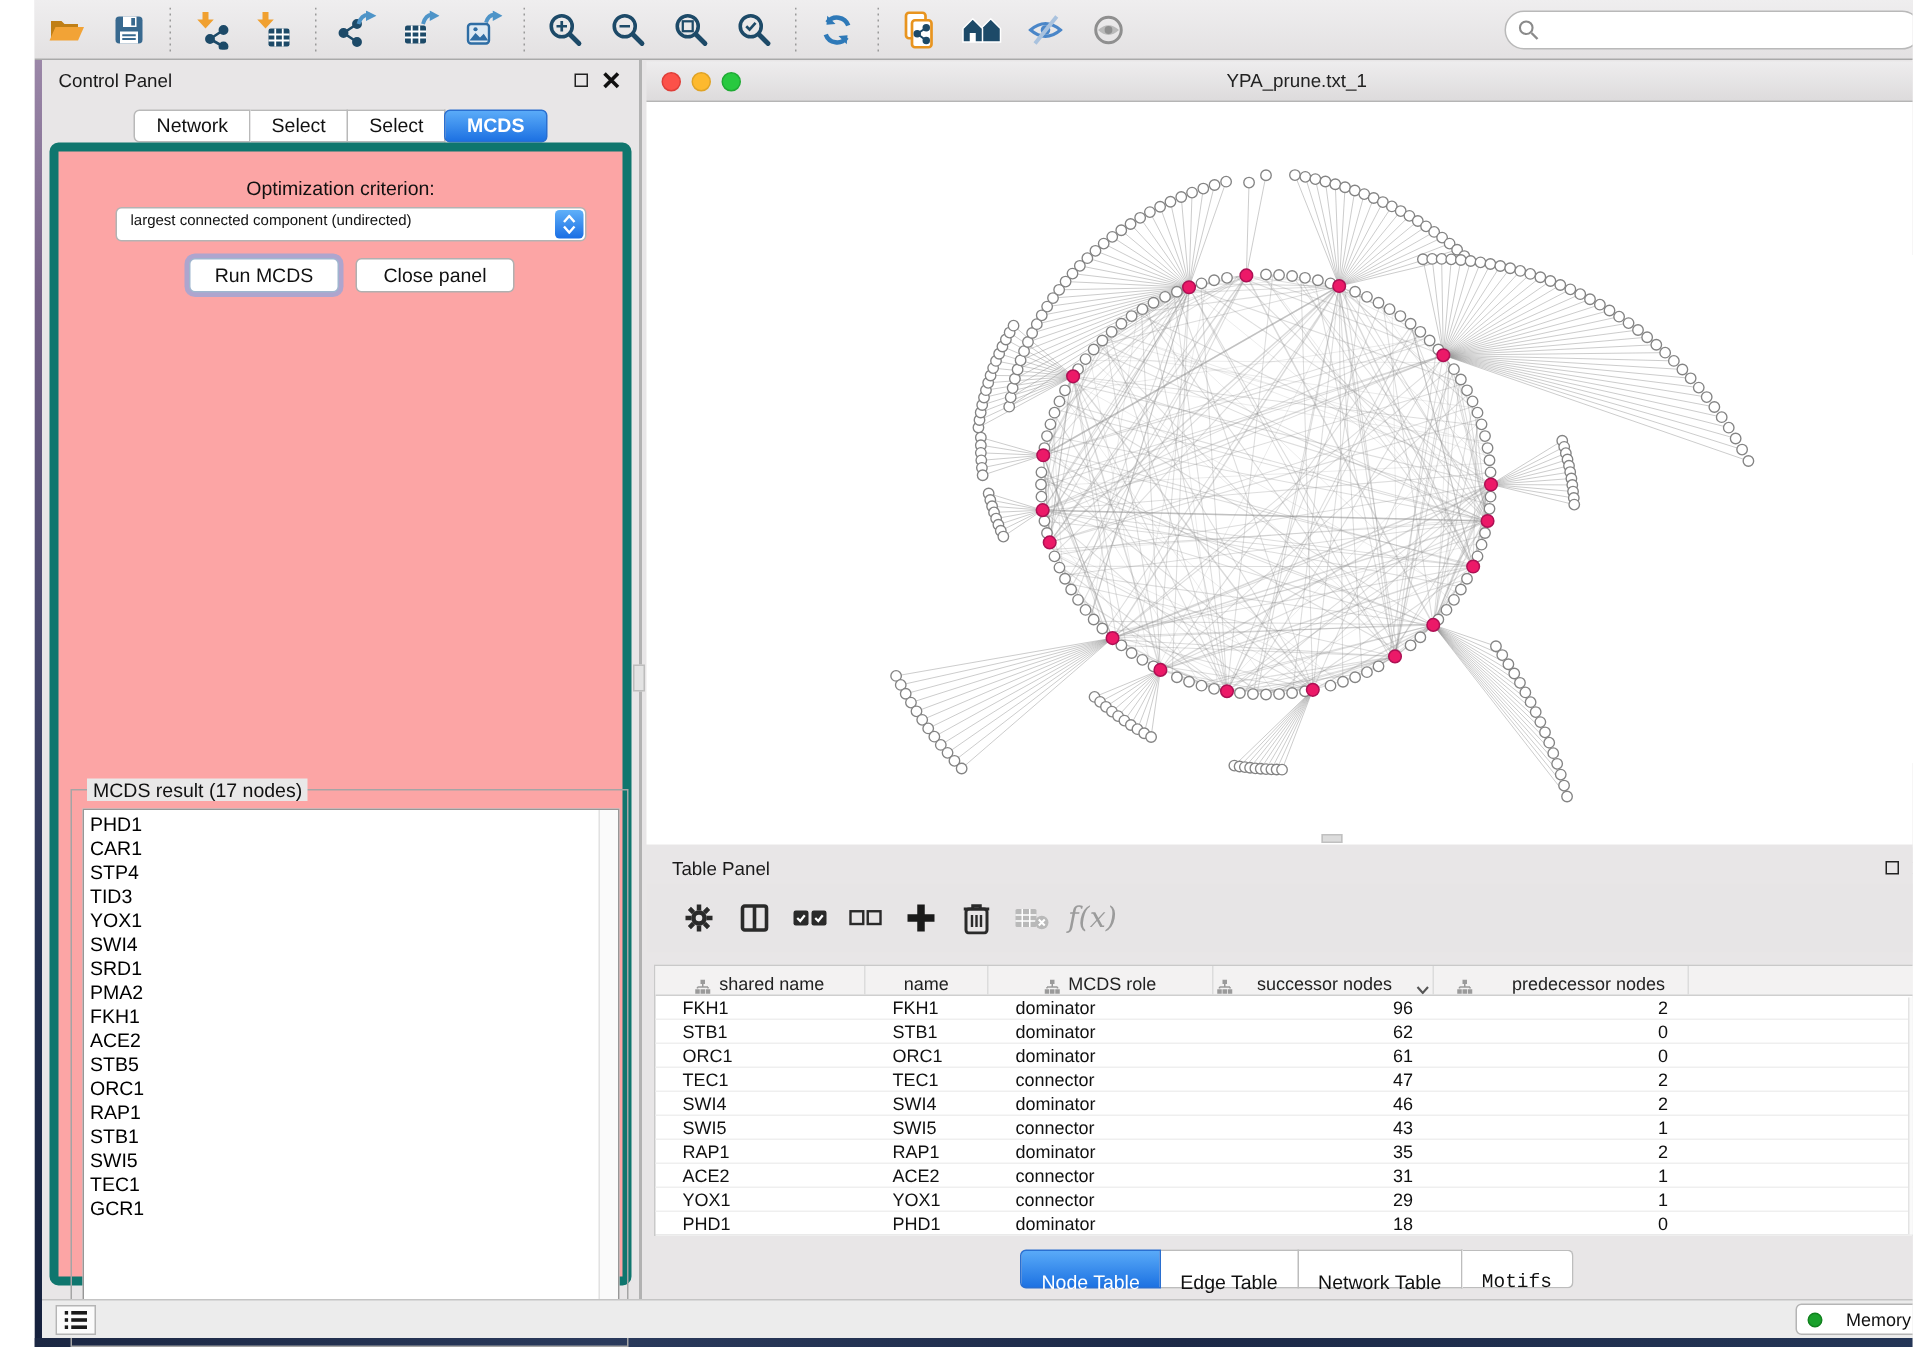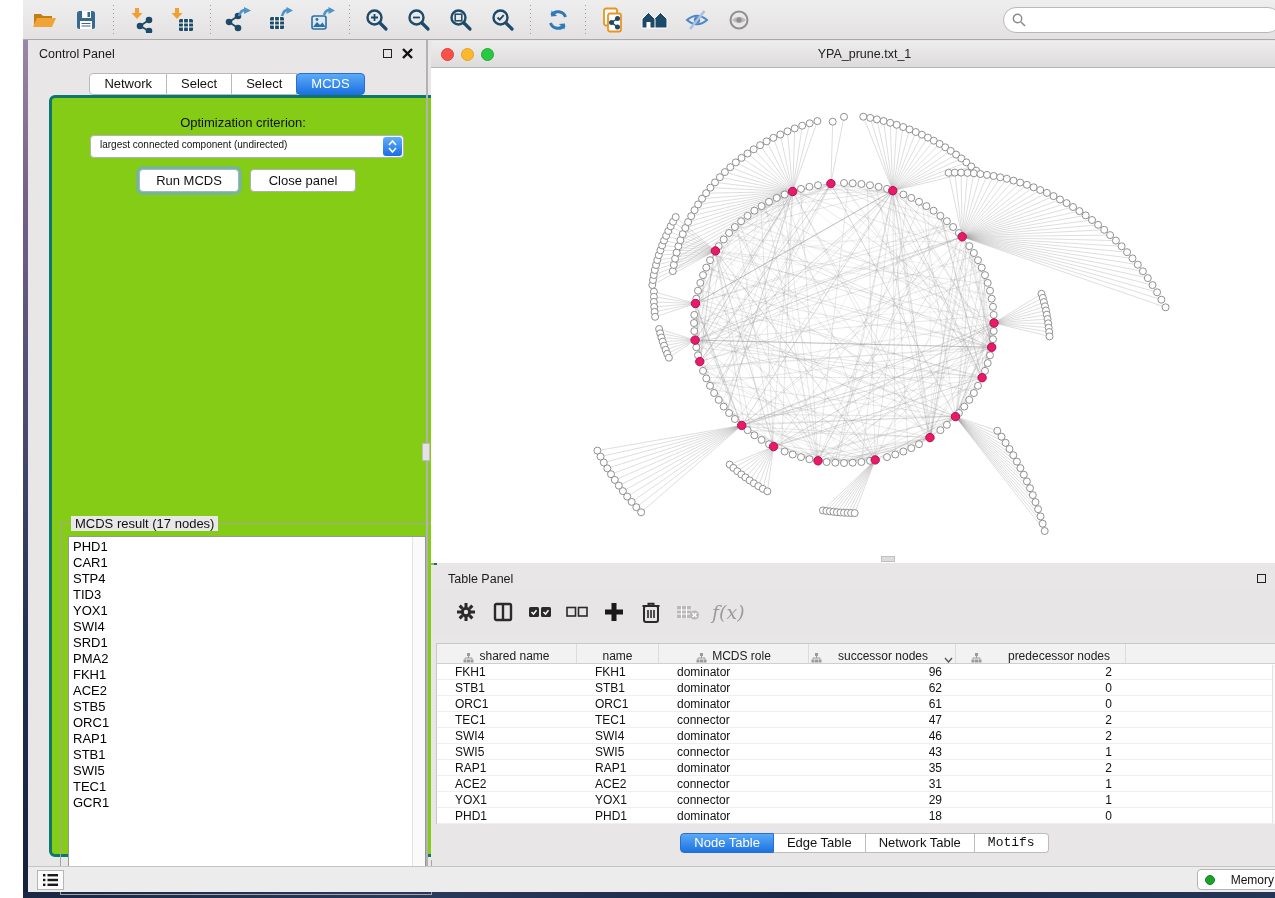--- a/index.html
+++ b/index.html
@@ -32,24 +32,24 @@
 .panel-title { position:absolute; left:11px; top:7px; font-size:12.5px; color:#1a1a1a; }
 .win-min { position:absolute; top:9px; width:9px; height:9px; border:1.5px solid #222; background:transparent; cursor:pointer; }
 .win-close { position:absolute; top:7px; width:13px; height:13px; cursor:pointer; }
 #cp-min { right:34px; } #cp-close { right:12px; }
 
 #cp-tabs { position:absolute; left:0; top:33px; width:398px; display:flex; justify-content:center;text-align:right; }
 .cp-tab { height:22px; line-height:20px; padding:0 14px; font-size:13px; background:#fff;
   border:1px solid #b9b9b9; border-left-width:0; color:#111; cursor:pointer; }
 .cp-tab:first-child { border-left-width:1px; border-radius:4px 0 0 4px; }
 .cp-tab.active { background:linear-gradient(#5aabf8,#1d71e2); color:#fff; border:1px solid #2a6fd0;
-  border-radius:4px; margin-left:-1px; }
-
-#cp-content { position:absolute; left:21px; top:55px; width:388px; height:762px;
-  background:#84cc16; border:3px solid #0f766e; border-radius:6px; }
+  border-radius:4px; margin-left:-1px;font-weight:bold; }
+
+#cp-content { position:absolute; left:5px; top:55px; width:388px; height:762px;
+  background:#fca5a5; border:6px solid #0f766e; border-radius:6px; }
 #opt-label { position:absolute; left:0; top:17px; width:100%; text-align:center; font-size:13px; color:#111; }
 #criterion-select { position:absolute; left:38px; top:37px; width:314px; height:23px; background:#fff;
   border:1px solid #b3b3b3; border-radius:4px; font-size:10px; color:#111; cursor:pointer; }
 #criterion-select .sel-text { position:absolute; left:9px; top:3px; }
 #criterion-select .stepper { position:absolute; right:1px; top:1px; width:19px; height:19px;
   background:linear-gradient(#5fb0f9,#1a6ee4); border-radius:3px; display:flex; flex-direction:column;
   align-items:center; justify-content:center; gap:1px; }
 #run-mcds { position:absolute; left:87px; top:71px; width:100px; height:23px; background:#fff;
   border:1px solid #9fb6cf; border-radius:4px; font-size:13px; color:#111; cursor:pointer;
   box-shadow:0 0 0 3px rgba(110,165,240,.55); font-family:"Liberation Sans",sans-serif; }
@@ -112,21 +112,21 @@
 .th.fill { flex:1; border-right:none; }
 #tbody { position:relative; }
 .trow { display:flex; height:16px; border-bottom:1px solid #efefef; cursor:pointer; }
 .tcell { font-size:12px; color:#111; padding-left:18px; line-height:16px; white-space:nowrap; }
 .tcell.num { text-align:right; padding-left:0; padding-right:14px; }
 #t-scroll { position:absolute; right:1px; top:21px; width:12px; height:158px; background:#fafafa;
   border-left:1px solid #e3e3e3; }
 #t-thumb { position:absolute; left:1.5px; top:3px; width:8px; height:88px; background:#c3c3c3; border-radius:4px; }
 
 #tp-tabs { position:absolute; left:0; top:268px; width:867px; display:flex; justify-content:center; }
-.tp-tab { height:20px; line-height:18px; padding:0 13px; font-size:13px; background:#fff;
+.tp-tab { height:20px; line-height:18px; padding:12px 13px; font-size:13px; background:#fff;
   border:1px solid #bdbdbd; border-left-width:0; color:#111; cursor:pointer; }
 .tp-tab:first-child { border-left-width:1px; border-radius:4px 0 0 4px; }
 .tp-tab:last-child { border-radius:0 4px 4px 0;font-family:Liberation Mono, monospace; }
 .tp-tab.active { background:linear-gradient(#59aaf8,#1d72e2); color:#fff; border-color:#2a6fd0; }
 </style>
 </head>
 <body>
 
 <div id="screen">
 

